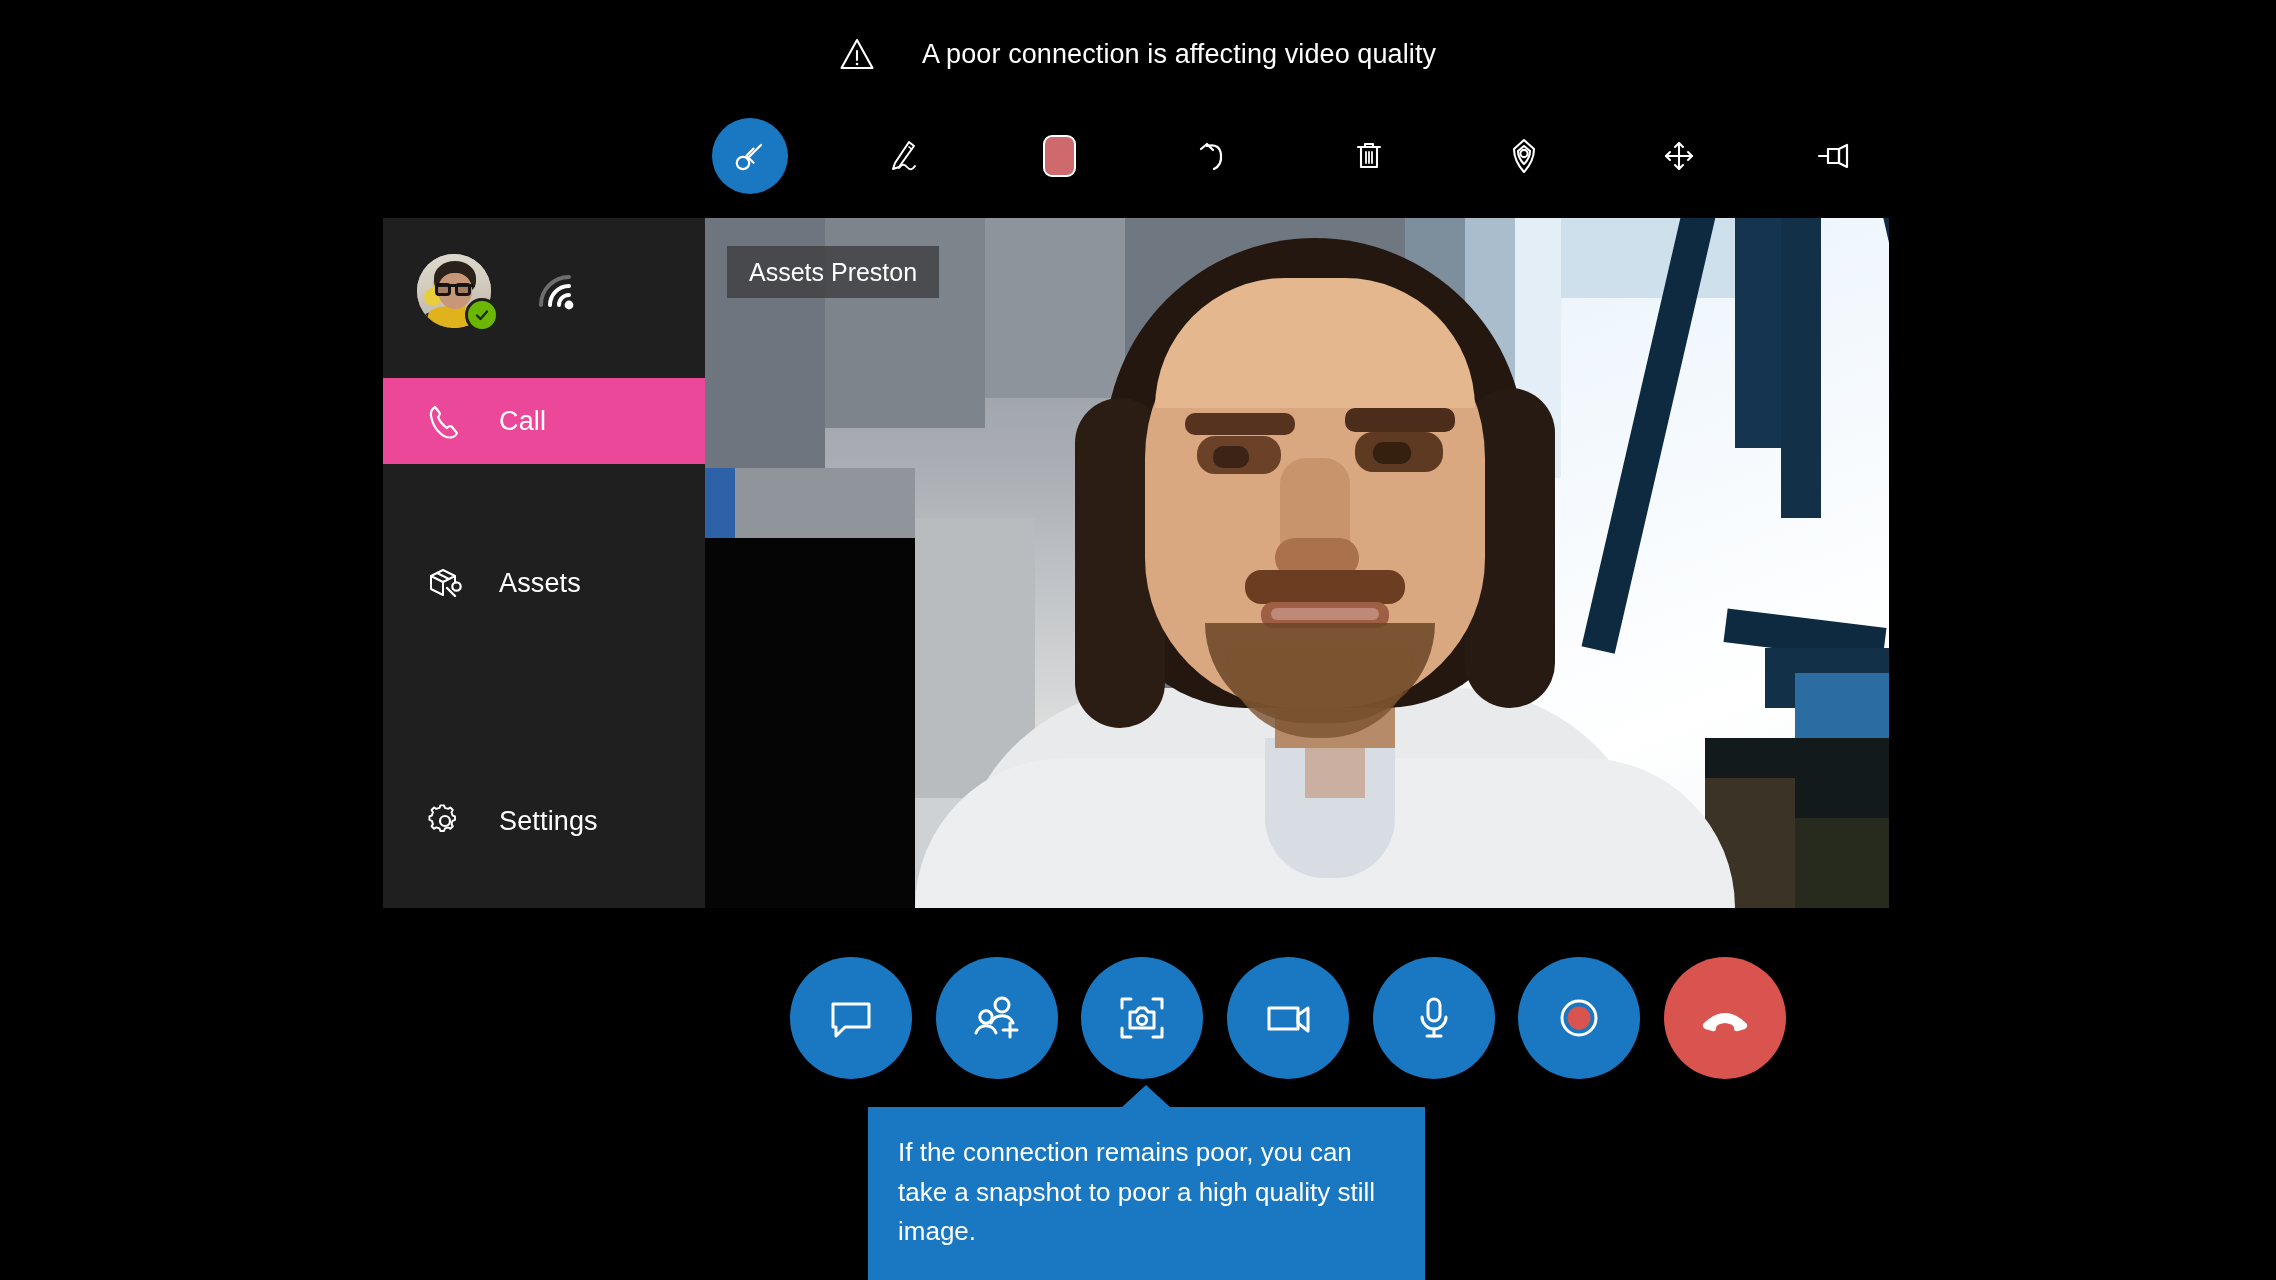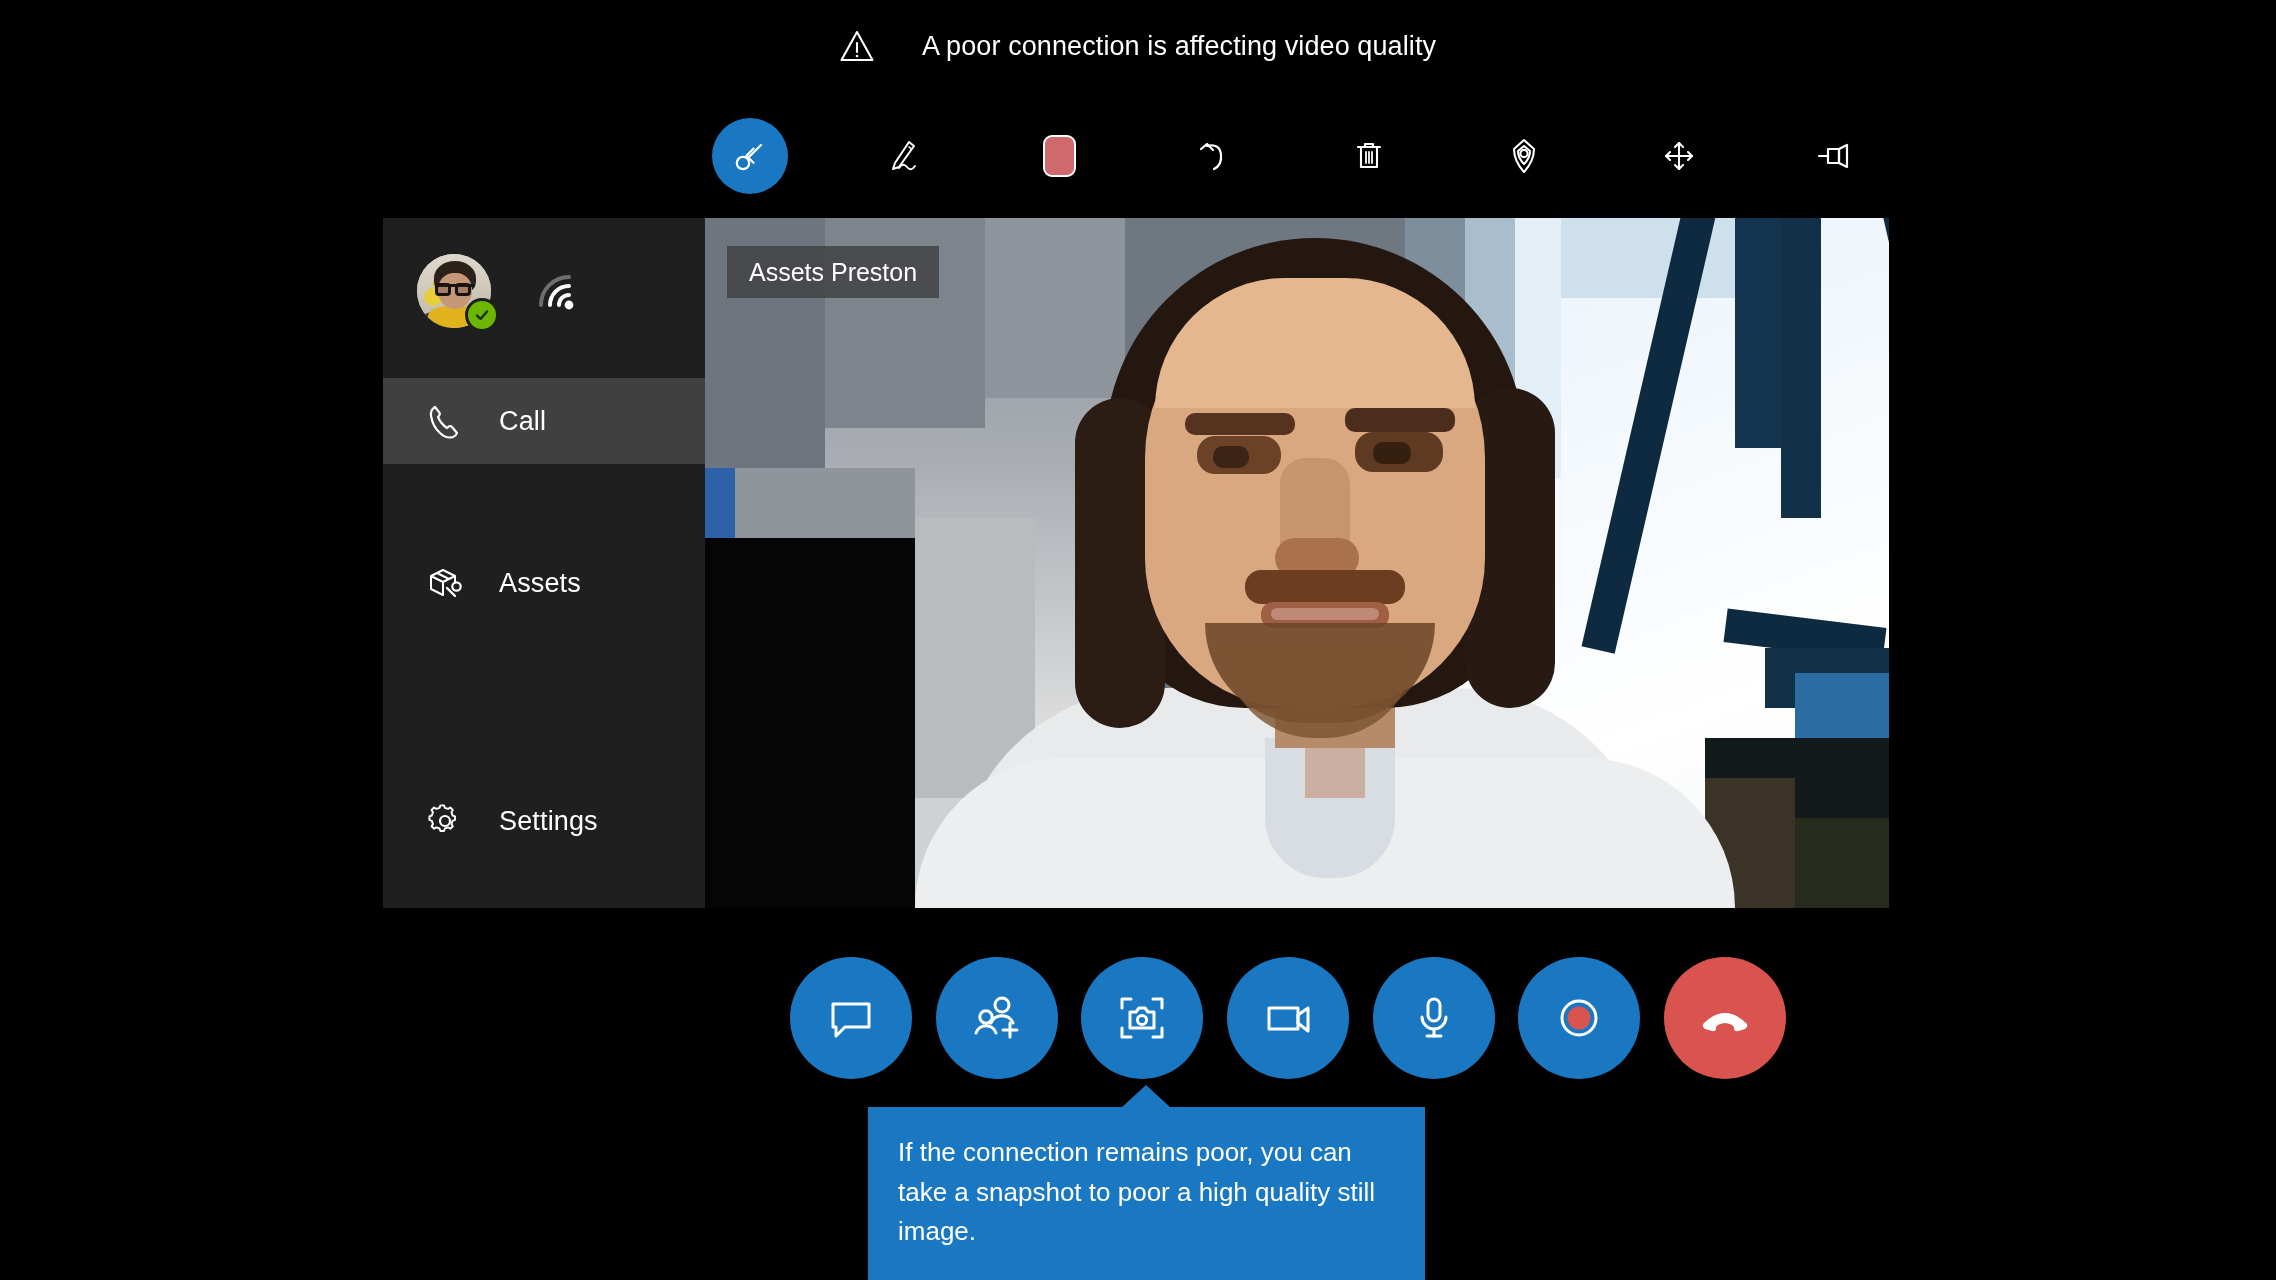--- a/index.html
+++ b/index.html
@@ -17,21 +17,21 @@
   #app {
     position: relative;
     width: 2276px;
     height: 1280px;
     background: #000000;
   }
 
   
   .warning-bar {
     position: absolute;
-    top: 4px; left: 0;
+    top: 12px; left: 0;
     width: 2276px;
     height: 84px;
     display: flex;
     align-items: center;
     justify-content: center;
     gap: 48px;
   }
   .warning-icon { width: 34px; height: 32px; display: block; }
   .warning-text {
     color: #ffffff;
@@ -184,21 +184,21 @@
   .nav-list { margin-top: 42px; }
   .nav-item {
     height: 86px;
     display: flex;
     align-items: center;
     padding-left: 40px;
     gap: 32px;
     cursor: pointer;
     background: transparent;
   }
-  .nav-item.active { background: #404040; }
+  .nav-item.active { background: #ec4899; }
   .nav-item .nav-icon {
     width: 44px;
     height: 44px;
     flex: 0 0 auto;
     display: flex;
     align-items: center;
     justify-content: center;
   }
   .nav-item .nav-label {
     color: #ffffff;

